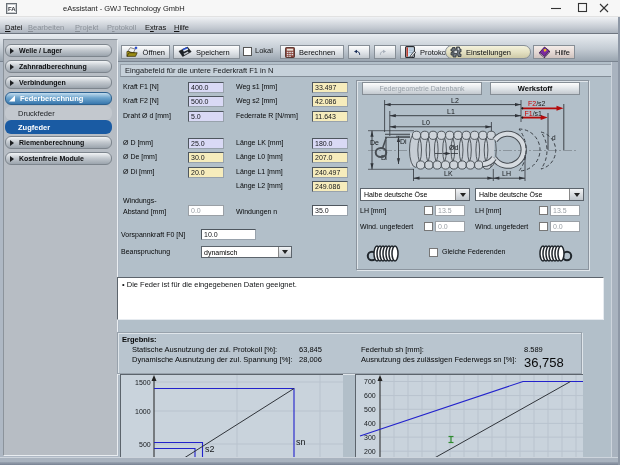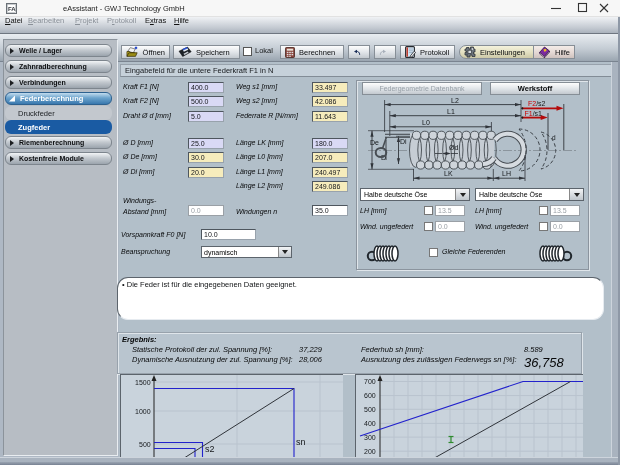--- a/index.html
+++ b/index.html
@@ -4,21 +4,21 @@
 <style>
 * { margin:0; padding:0; box-sizing:border-box; }
 html,body { width:620px; height:465px; overflow:hidden; }
 body { font-family:"Liberation Sans", sans-serif; position:relative; background:#aeb8c4; }
 .abs { position:absolute; }
 
 #titlebar { left:0; top:0; width:620px; height:17px; background:#f7f7f7; border-bottom:1px solid #e2e2e2; }
 #title-text { left:19px; top:4px; font-size:7.5px; color:#1c1c1c;margin-left:44px; }
 #menubar { left:0; top:17px; width:620px; height:17px;
   background:linear-gradient(#f0f2f5,#c2c8d0 70%,#aab2bc); border-bottom:1px solid #6e7680; }
-.menu-item { position:absolute; top:16px; font-size:7.5px; color:#111; }
+.menu-item { position:absolute; top:23px; font-size:7.5px; color:#111; }
 .menu-item.dis { color:#8a9098; }
 u { text-decoration-line:underline; text-decoration-thickness:0.8px; text-underline-offset:1px; }
 #toolband { left:0; top:34px; width:620px; height:28px;
   background:linear-gradient(#e9edf1,#c4ccd4 55%,#9aa5b0); border-bottom:1px solid #7a8490; }
 .tbtn { position:absolute; top:45px; height:14px; border:1px solid #868e96;
   background:linear-gradient(#fdfdfd,#dfe3e7 55%,#c3c9cf); font-size:7.5px; color:#0a0c0e;
   display:flex; align-items:center; padding:0 4px; }
 .tbtn svg { margin-right:4px; }
 
 #sidebar { left:3px; top:39px; width:115px; height:417px; background:#b7bdc4;
@@ -29,21 +29,21 @@
 .sb-head { background:linear-gradient(#f2f4f6,#c4cad0 45%,#9ba4ad); border:1px solid #7d858d;
   color:#0c0e10; font-weight:bold; font-size:7px; }
 .sb-tri { width:0; height:0; border-left:4px solid #1c1f22; border-top:3px solid transparent;
   border-bottom:3px solid transparent; margin:0 5px 0 4px; }
 .sb-sub { color:#1c1f22; padding-left:13px; background:#c3c8ce; }
 
 #content { left:119px; top:62px; width:493px; height:395px; background:#b2bfc9; }
 #formhead { left:120px; top:64px; width:492px; height:13px; background:#c6d1da;
   border:1px solid #98a2ac; border-bottom:1px solid #828c96; font-size:7.5px; color:#15181b;
   display:flex; align-items:center; padding-left:4px; }
-.lbl { position:absolute; font-size:7px; color:#070809; white-space:nowrap;font-style:italic; }
+.lbl { position:absolute; font-size:7px; color:#070809; white-space:nowrap; }
 .fld { position:absolute; width:36px; height:11px; font-size:7px; color:#14161a;
   border-top:1px solid #4e565e; border-left:1px solid #4e565e;
   border-bottom:1px solid #98a2ac; border-right:1px solid #98a2ac;
   padding:0 0 0 2px; line-height:10px; }
 .lav { background:#d9d9f5; }
 .yel { background:#f6ecbc; }
 .wht { background:#ffffff; }
 .dis { color:#9aa0a6; }
 </style>
 </head>
@@ -113,21 +113,21 @@
     </svg>
   </div>
 <div class="tbtn" style="left:400px; width:55px;" id="btn-protokoll"><svg width="11" height="12" viewBox="0 0 11 12">
       <rect x="0.6" y="0.6" width="8.8" height="10.8" rx="1" fill="#d4e4f2" stroke="#26292e" stroke-width="1.1"></rect>
       <rect x="1.4" y="1.4" width="1.6" height="9.2" fill="#c04030"></rect>
       <line x1="3.8" y1="3" x2="8.2" y2="3" stroke="#8aa2b8" stroke-width="0.7"></line>
       <line x1="3.8" y1="4.8" x2="8.2" y2="4.8" stroke="#8aa2b8" stroke-width="0.7"></line>
       <line x1="3.8" y1="6.6" x2="8.2" y2="6.6" stroke="#8aa2b8" stroke-width="0.7"></line>
       <polygon points="5.4,9.8 9.2,5.2 10.6,6.4 6.8,11 5,11.4" fill="#e8e8ea" stroke="#26292e" stroke-width="0.8"></polygon>
     </svg>Protokoll</div>
-<div class="tbtn" style="left:459px; width:86px; background:linear-gradient(#f4f2dc,#e2dfc0 55%,#cdc9a8);border-radius:7px;" id="btn-einst"><svg width="12" height="12" viewBox="0 0 12 12">
+<div class="tbtn" style="left:445px; width:86px; background:linear-gradient(#f4f2dc,#e2dfc0 55%,#cdc9a8);border-radius:7px;" id="btn-einst"><svg width="12" height="12" viewBox="0 0 12 12">
       <path d="M2.5 1.5 L5 1.5 L5 3 L6.5 3 L6.5 1 L9.5 1 L9.5 3 L11 3 L11 6 L9.5 6 L9.5 8 L11 8 L11 10.5 L8 10.5 L8 9 L6 9 L6 11 L3 11 L3 9 L1 9 L1 6.5 L2.5 6.5 L2.5 5 L1 5 L1 3 L2.5 3 Z" fill="#6e767e" stroke="#2e3338" stroke-width="0.8"></path>
       <rect x="4" y="4.2" width="3.6" height="3.2" fill="#d8dce0" stroke="#2e3338" stroke-width="0.7"></rect>
       <rect x="7.8" y="2" width="1.4" height="2" fill="#c8ccd0"></rect>
       <rect x="2" y="7.5" width="2" height="1.8" fill="#4e565e"></rect>
     </svg>Einstellungen</div>
 <div class="tbtn" style="left:533px; width:42px; background:linear-gradient(#f4ece8,#e4d8d4 55%,#cfc2be);" id="btn-hilfe"><svg width="13" height="12" viewBox="0 0 13 12">
       <polygon points="1.5,6.5 6.5,1 11.5,5 6.5,10.5" fill="#7c2ba0" stroke="#2e0a40" stroke-width="0.8"></polygon>
       <polygon points="1.5,6.5 6.5,10.5 6.5,11.8 1.5,7.8" fill="#e8e4ec" stroke="#2e0a40" stroke-width="0.6"></polygon>
       <polygon points="6.5,10.5 11.5,5 11.5,6.3 6.5,11.8" fill="#c8c0d4" stroke="#2e0a40" stroke-width="0.6"></polygon>
       <polygon points="5.5,3.5 8,2.8 8.5,5 6.3,5.8" fill="#f0c020"></polygon>
@@ -362,29 +362,29 @@
     <ellipse cx="8" cy="11.5" rx="3" ry="7.5" fill="#fff" stroke="#20262c" stroke-width="1.5"></ellipse>
     <ellipse cx="11" cy="11.5" rx="3" ry="7.5" fill="#fff" stroke="#20262c" stroke-width="1.5"></ellipse>
     <ellipse cx="14" cy="11.5" rx="3" ry="7.5" fill="#fff" stroke="#20262c" stroke-width="1.5"></ellipse>
     <ellipse cx="17" cy="11.5" rx="3" ry="7.5" fill="#fff" stroke="#20262c" stroke-width="1.5"></ellipse>
     <ellipse cx="20" cy="11.5" rx="3" ry="7.5" fill="#fff" stroke="#20262c" stroke-width="1.5"></ellipse>
     <ellipse cx="23" cy="11.5" rx="3" ry="7.5" fill="#fff" stroke="#20262c" stroke-width="1.5"></ellipse>
   </svg>
 
 <div class="abs" style="left:117px; top:277px; width:487px; height:43px; background:#fff;
   border-top:1px solid #5c646c; border-left:1px solid #5c646c;
-  border-bottom:1px solid #e6ebf0; border-right:1px solid #e6ebf0;border-radius:11px;">
+  border-bottom:1px solid #e6ebf0; border-right:1px solid #e6ebf0;">
   <div style="font-size:7.5px; color:#101214; padding:2px 0 0 4px;">• Die Feder ist für die eingegebenen Daten geeignet.</div>
 </div>
 
 <div class="abs" style="left:117px; top:332px; width:465px; height:42px; background:#b9c5cf;
   border:1px solid #98a2ac; box-shadow:inset 1px 1px 0 #dfe5ea, 1px 1px 0 #dfe5ea;"></div>
 <div class="lbl" style="left:122px; top:335px; font-size:7.5px; font-weight:bold;">Ergebnis:</div>
-<div class="lbl" style="left:132px; top:345px; font-size:7.5px;">Statische Protokoll der zul. Spannung [%]:</div>
-<div class="lbl" style="left:299px; top:345px; font-size:7.5px;">37,229</div>
+<div class="lbl" style="left:132px; top:345px; font-size:7.5px;">Statische Ausnutzung der zul. Protokoll [%]:</div>
+<div class="lbl" style="left:299px; top:345px; font-size:7.5px;">63,845</div>
 <div class="lbl" style="left:132px; top:355px; font-size:7.5px;text-align:right;">Dynamische Ausnutzung der zul. Spannung [%]:</div>
 <div class="lbl" style="left:299px; top:355px; font-size:7.5px;">28,006</div>
 <div class="lbl" style="left:361px; top:345px; font-size:7.5px;">Federhub sh [mm]:</div>
 <div class="lbl" style="left:524px; top:345px; font-size:7.5px;">8.589</div>
 <div class="lbl" style="left:361px; top:355px; font-size:7.5px;">Ausnutzung des zulässigen Federwegs sn [%]:</div>
 <div class="lbl" style="left:524px; top:355px; font-size:13px;">36,758</div>
 
 <div class="abs" style="left:120px; top:374px; width:223px; height:83px; background:#c9d3dc;
   border-top:1px solid #5c646c; border-left:1px solid #5c646c; overflow:hidden;">
 <svg width="222" height="82" viewBox="0 0 222 82">

